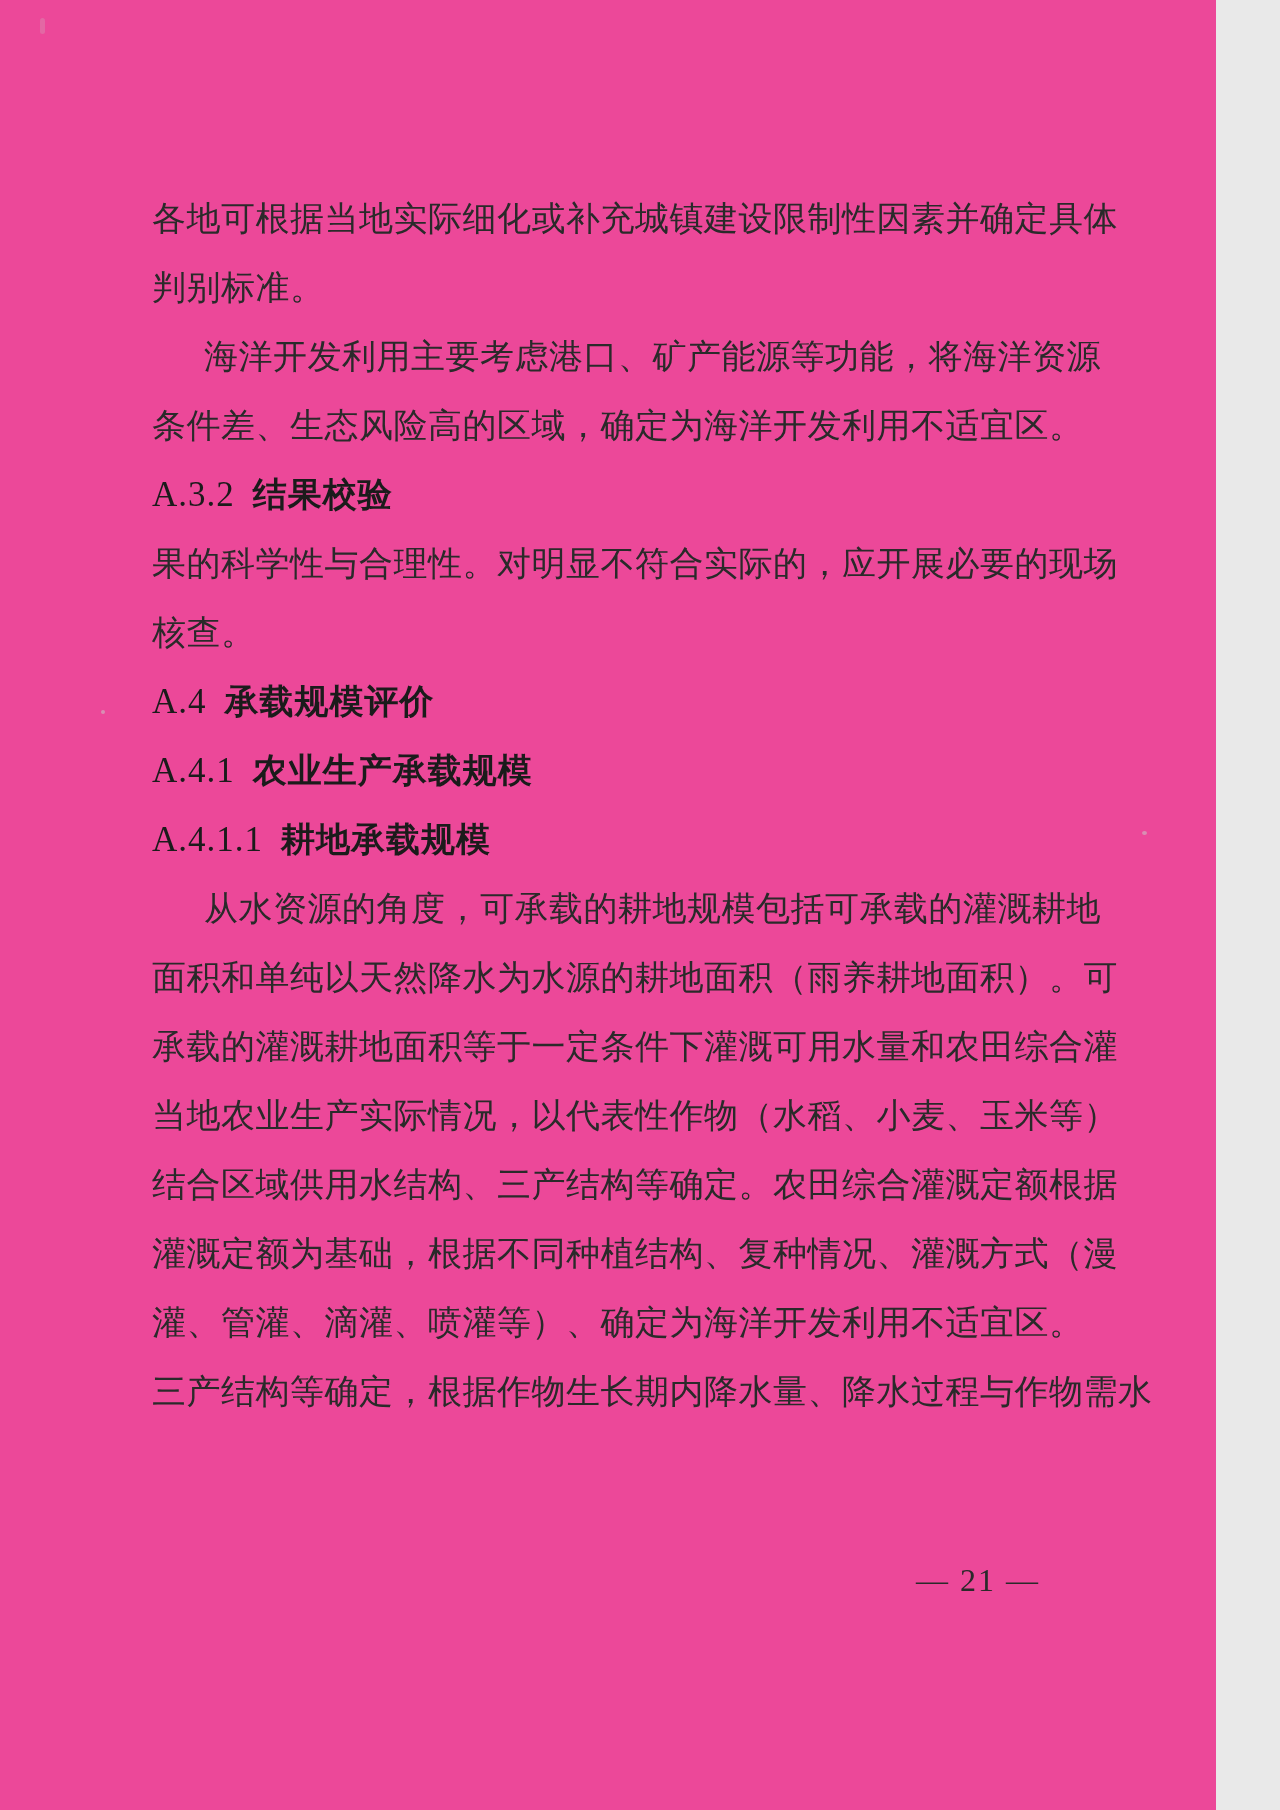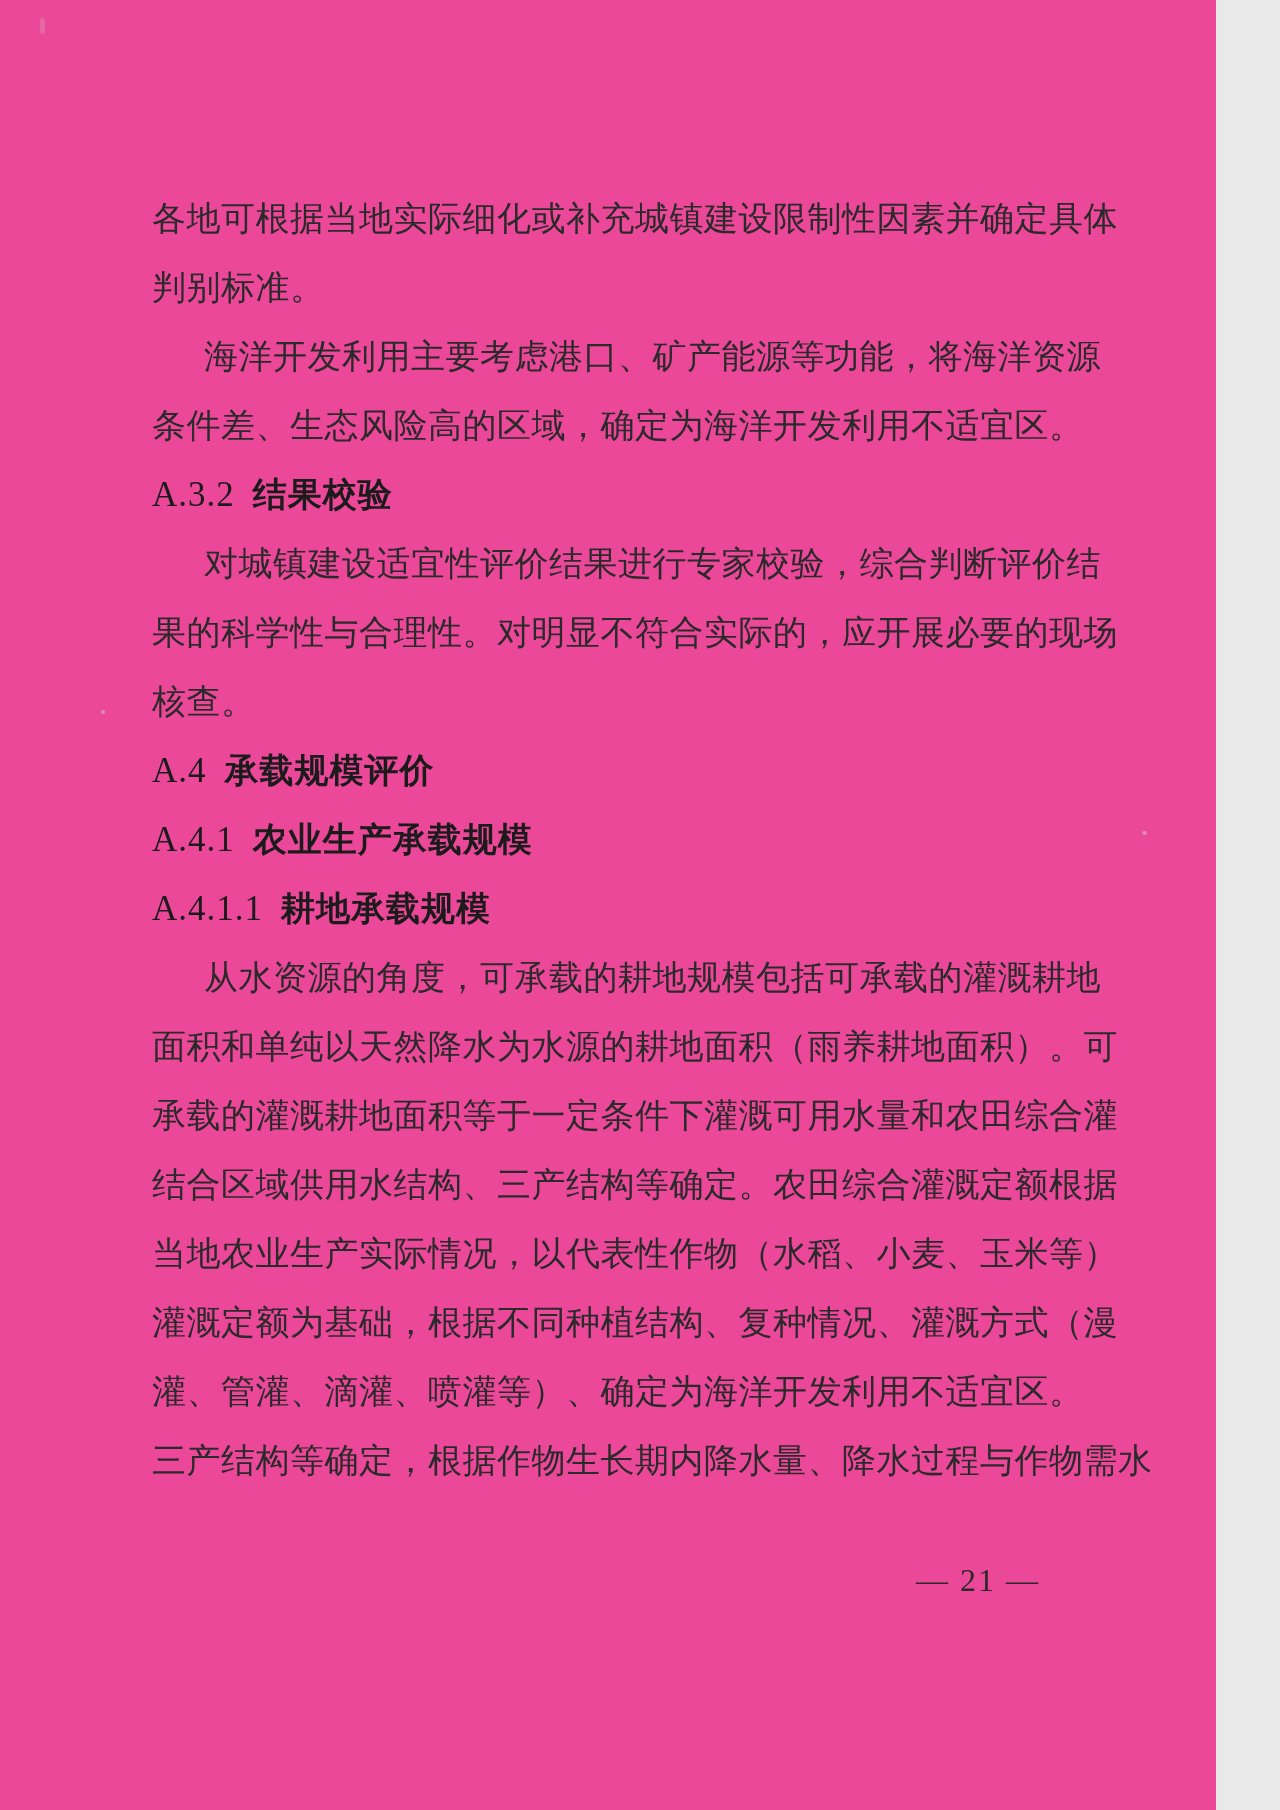--- a/index.html
+++ b/index.html
@@ -86,41 +86,40 @@
 
     <div class="line">各地可根据当地实际细化或补充城镇建设限制性因素并确定具体</div>
     <div class="line">判别标准。</div>
     <div class="line indent">海洋开发利用主要考虑港口、矿产能源等功能，将海洋资源</div>
     <div class="line">条件差、生态风险高的区域，确定为海洋开发利用不适宜区。</div>
 
     <div class="line heading">
       <span class="num">A.3.2</span><span class="title">结果校验</span>
     </div>
 
-    <div class="line indent">对城镇建设适宜性评价结果进行专家校验，综合判断评价结</div>
     <div class="line">果的科学性与合理性。对明显不符合实际的，应开展必要的现场</div>
     <div class="line">核查。</div>
 
     <div class="line heading">
       <span class="num">A.4</span><span class="title">承载规模评价</span>
     </div>
 
     <div class="line heading">
       <span class="num">A.4.1</span><span class="title">农业生产承载规模</span>
     </div>
 
     <div class="line heading">
       <span class="num">A.4.1.1</span><span class="title">耕地承载规模</span>
     </div>
 
     <div class="line indent">从水资源的角度，可承载的耕地规模包括可承载的灌溉耕地</div>
     <div class="line">面积和单纯以天然降水为水源的耕地面积（雨养耕地面积）。可</div>
     <div class="line">承载的灌溉耕地面积等于一定条件下灌溉可用水量和农田综合灌</div>
+    <div class="line">当地农业生产实际情况，以代表性作物（水稻、小麦、玉米等）</div>
     <div class="line">结合区域供用水结构、三产结构等确定。农田综合灌溉定额根据</div>
-    <div class="line">当地农业生产实际情况，以代表性作物（水稻、小麦、玉米等）</div>
     <div class="line">灌溉定额为基础，根据不同种植结构、复种情况、灌溉方式（漫</div>
     <div class="line">灌、管灌、滴灌、喷灌等）、确定为海洋开发利用不适宜区。</div>
     <div class="line">三产结构等确定，根据作物生长期内降水量、降水过程与作物需水</div>
 
   </div>
 
   <div class="footer-pagenum">—  21  —</div>
 
 </div>
 

